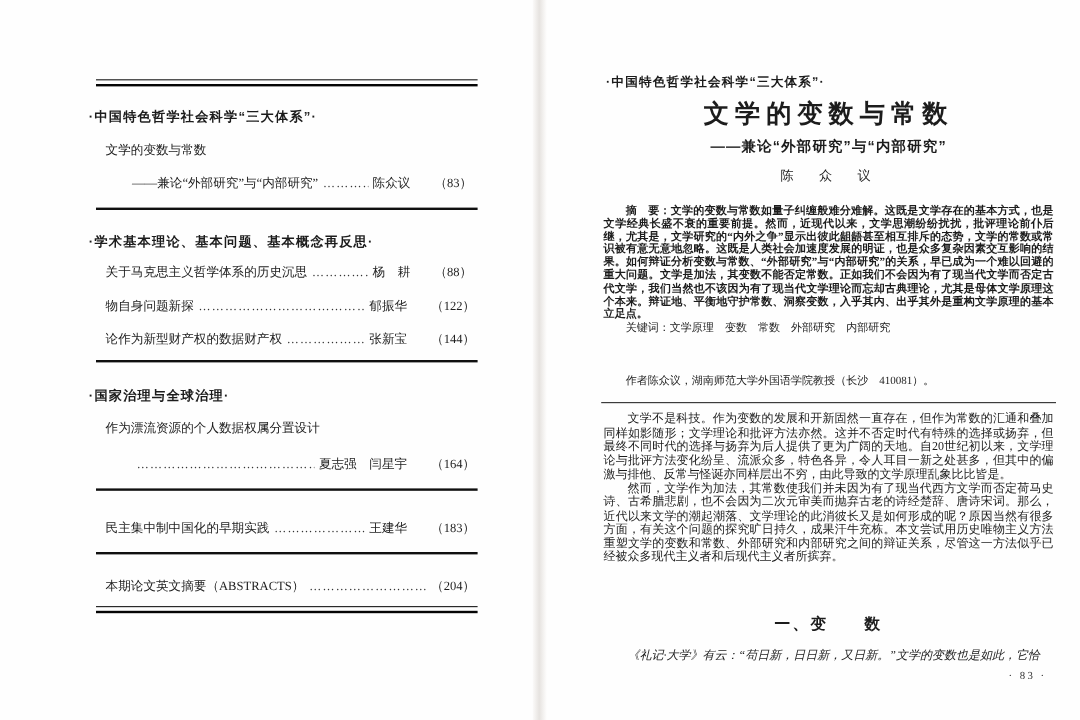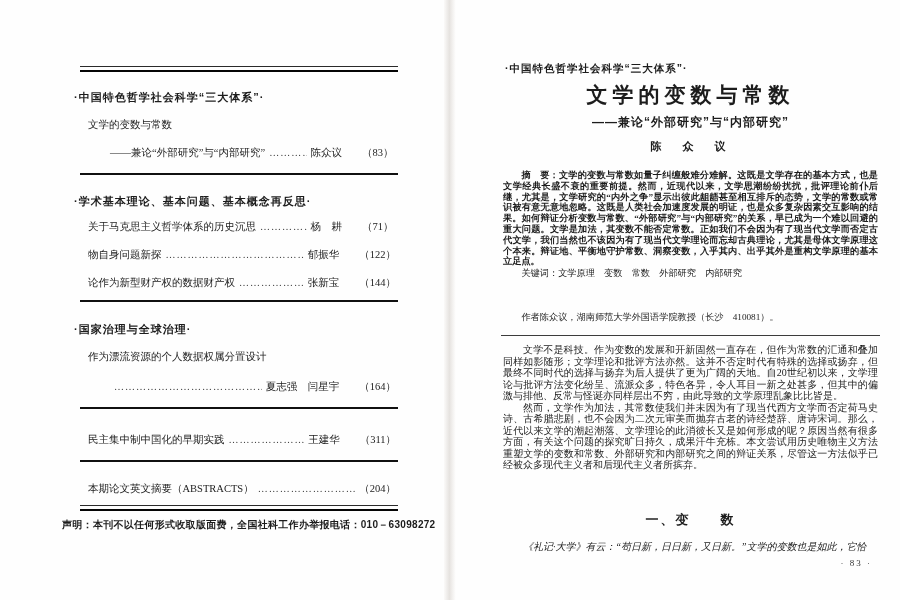--- a/index.html
+++ b/index.html
@@ -29,21 +29,21 @@
   .article{position:absolute;left:503px;top:0;width:375px;height:600px;}
   .col-header{position:absolute;top:62px;left:2px;font-family:"Liberation Sans","DejaVu Sans",sans-serif;
               font-weight:bold;font-size:10.5px;letter-spacing:1px;}
   .a-title{position:absolute;top:81px;left:0;right:0;text-align:center;
            font-family:"Liberation Sans","DejaVu Sans",sans-serif;font-weight:bold;
            font-size:21px;letter-spacing:5px;}
   .a-subtitle{position:absolute;top:114px;left:0;right:0;text-align:center;
               font-family:"Liberation Sans","DejaVu Sans",sans-serif;font-weight:bold;
               font-size:12px;letter-spacing:1px;}
   .a-author{position:absolute;top:139px;left:0;right:0;text-align:center;
-            font-size:11px;letter-spacing:5px;font-weight:bold;}
+            font-size:11px;letter-spacing:5px;}
   .abstract-block{position:absolute;top:170px;left:0;right:0;font-size:9.2px;line-height:10.8px;
                   font-weight:bold;text-align:justify;}
   .abstract-block p{margin:0;text-indent:2em;}
   .keywords-line{margin-top:1px;text-indent:2em;font-weight:normal;}
   .author-note{position:absolute;top:311px;left:0;right:0;font-size:9.2px;text-indent:2em;}
   .thin-rule{position:absolute;top:335px;left:-2px;right:-2px;border-top:1.6px solid #3c3c3c;}
   .bodytext{position:absolute;top:344px;left:0;right:0;font-size:10px;line-height:11.5px;
             text-align:justify;}
   .bodytext p{margin:0;text-indent:2em;}
   .sec-heading{position:absolute;top:511px;left:0;right:0;text-align:center;
@@ -75,21 +75,21 @@
     </div>
 
     <div class="rule" style="top:173px"></div>
 
     <div class="sec-h" style="top:194px">·学术基本理论、基本问题、基本概念再反思·</div>
 
     <div class="trow" style="top:220px">
       <span>关于马克思主义哲学体系的历史沉思</span>
       <span class="dots"></span>
       <span class="t-author">杨　耕</span>
-      <span class="t-page">（71）</span>
+      <span class="t-page">（88）</span>
     </div>
     <div class="trow" style="top:248px">
       <span>物自身问题新探</span>
       <span class="dots"></span>
       <span class="t-author">郁振华</span>
       <span class="t-page">（122）</span>
     </div>
     <div class="trow" style="top:276px">
       <span>论作为新型财产权的数据财产权</span>
       <span class="dots"></span>
@@ -109,34 +109,33 @@
       <span class="t-author">夏志强　闫星宇</span>
       <span class="t-page">（164）</span>
     </div>
 
     <div class="rule" style="top:407px"></div>
 
     <div class="trow" style="top:433px">
       <span>民主集中制中国化的早期实践</span>
       <span class="dots"></span>
       <span class="t-author">王建华</span>
-      <span class="t-page">（311）</span>
+      <span class="t-page">（183）</span>
     </div>
 
     <div class="rule" style="top:460px"></div>
 
     <div class="trow" style="top:482px">
       <span>本期论文英文摘要（ABSTRACTS）</span>
       <span class="dots"></span>
       <span class="t-page">（204）</span>
     </div>
 
     <div class="rule-double" style="top:505px"></div>
 
-    <div class="disclaimer" style="top:518px">声明：本刊不以任何形式收取版面费，全国社科工作办举报电话：010－63098272</div>
   </div>
 
   <div class="gutter"></div>
 
   <div class="article">
 
     <div class="col-header">·中国特色哲学社会科学“三大体系”·</div>
 
     <div class="a-title">文学的变数与常数</div>
 

